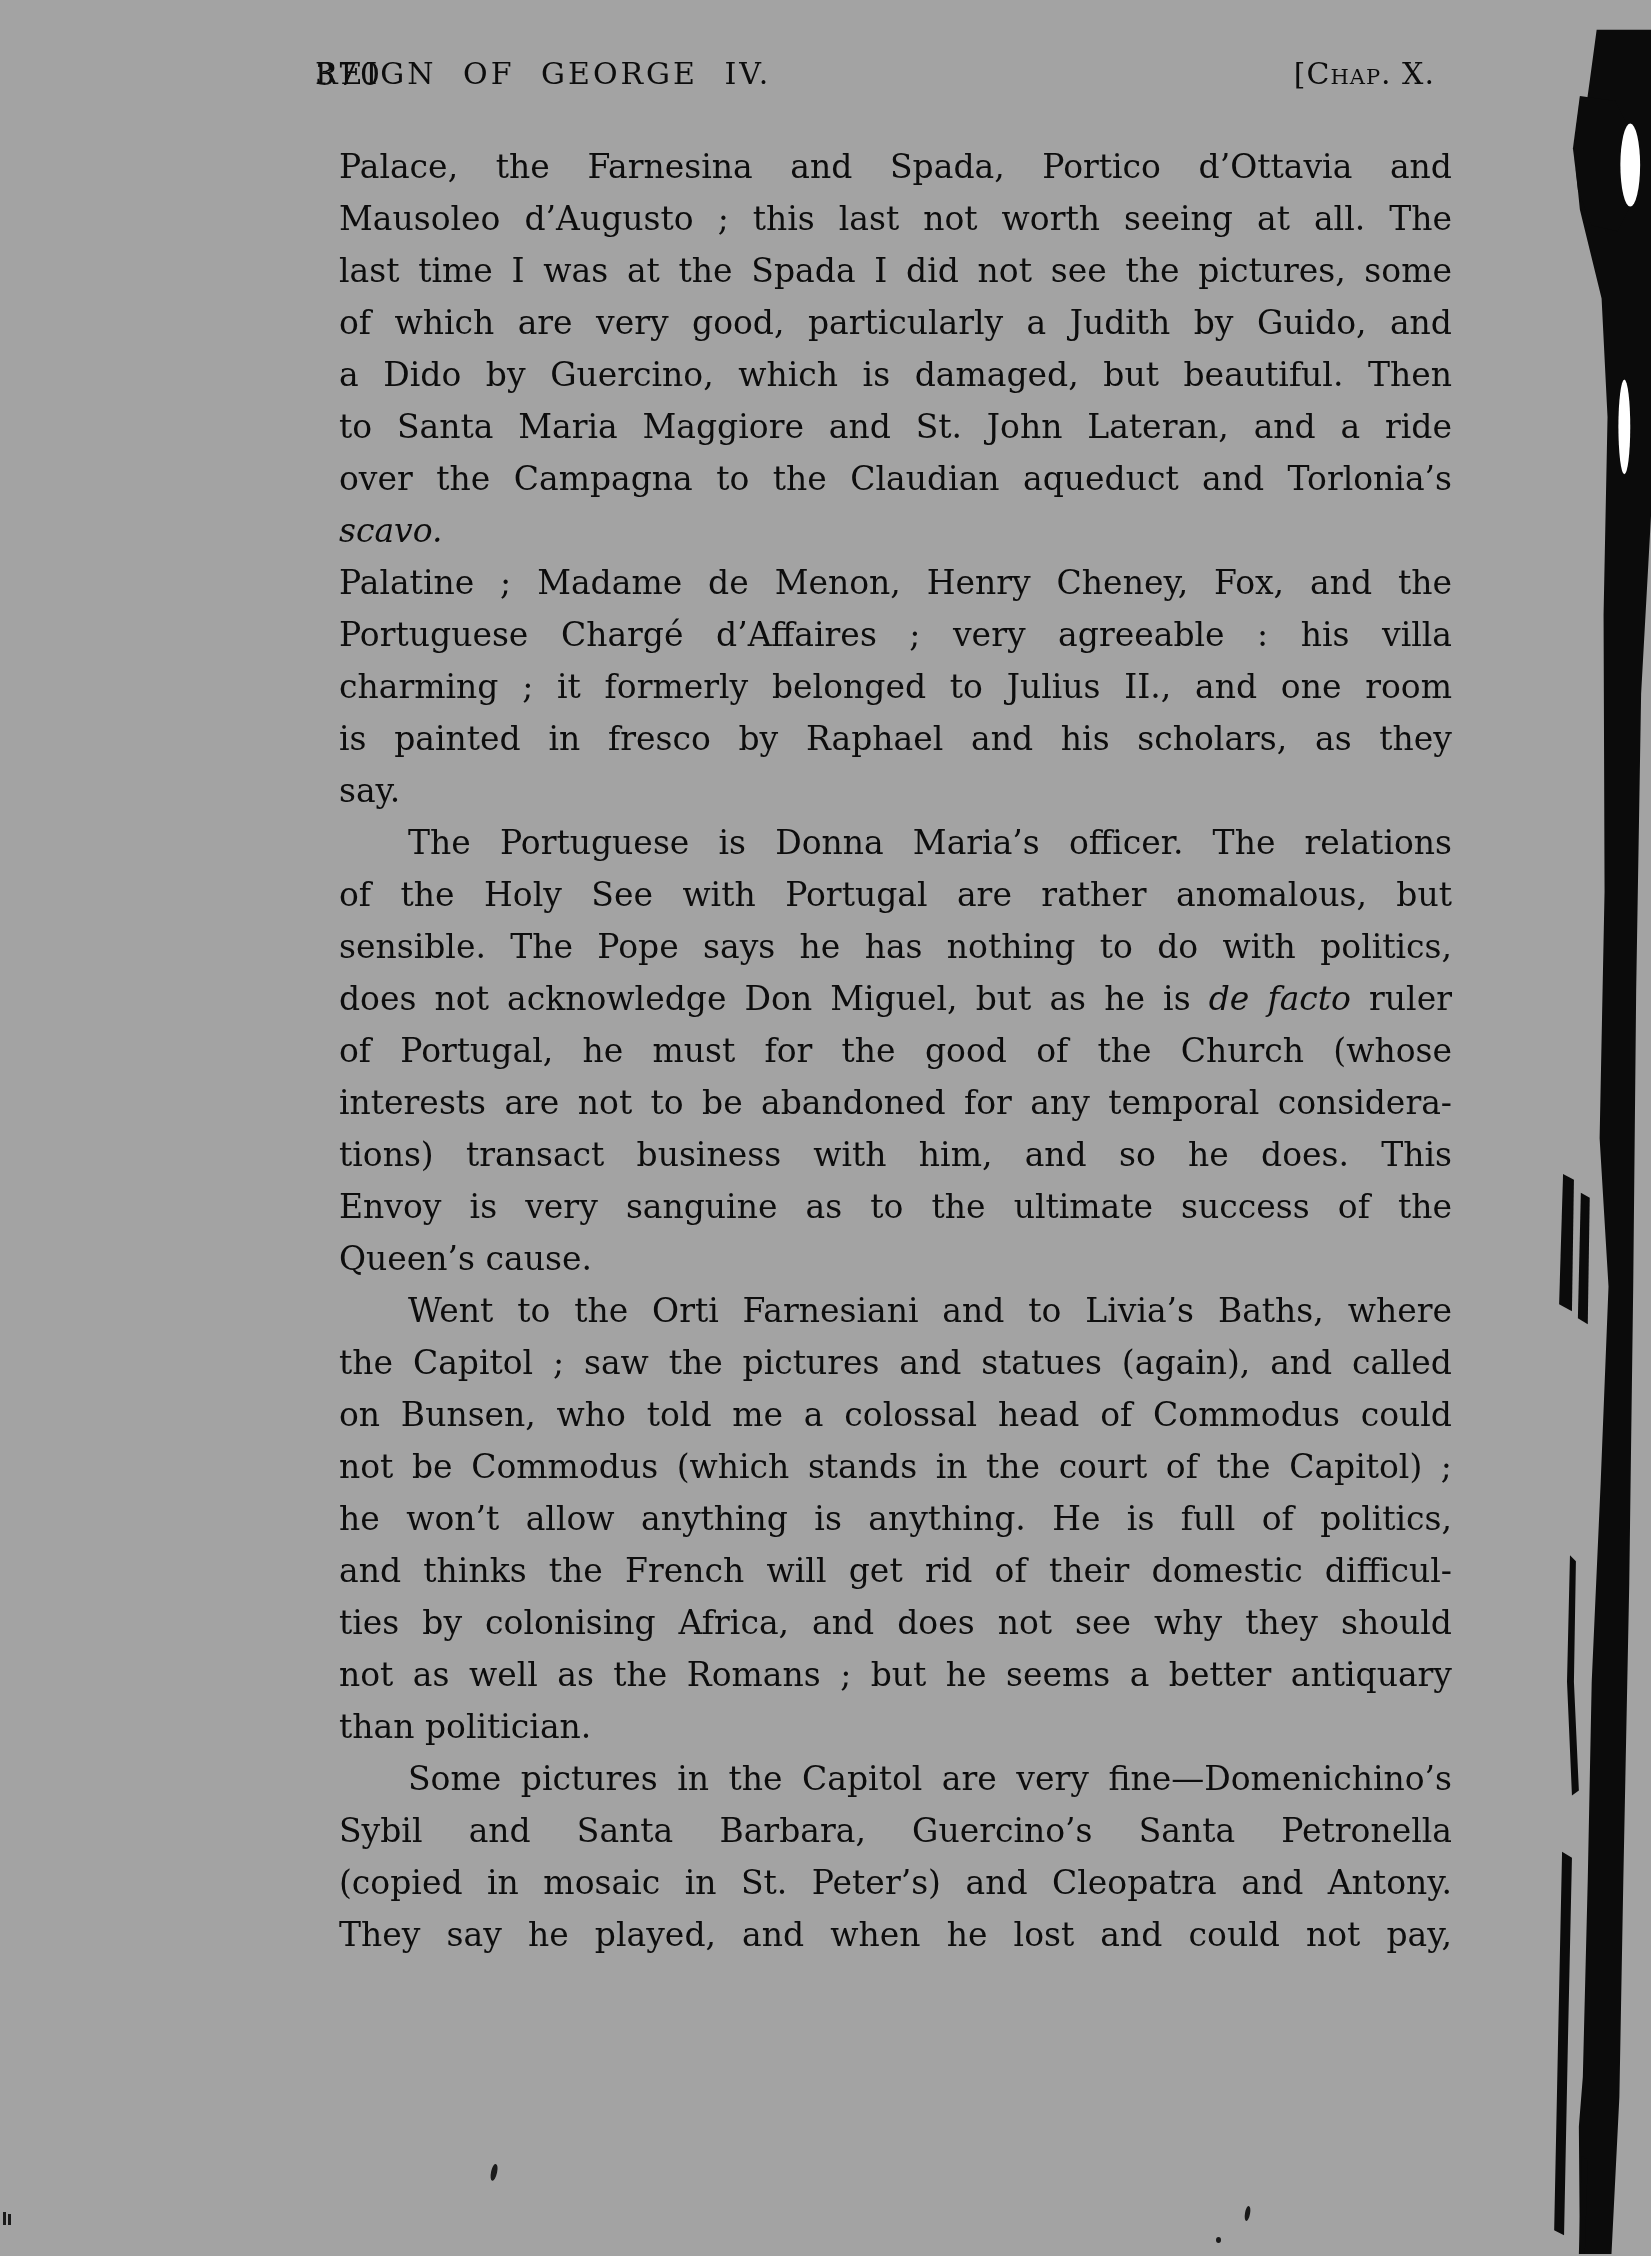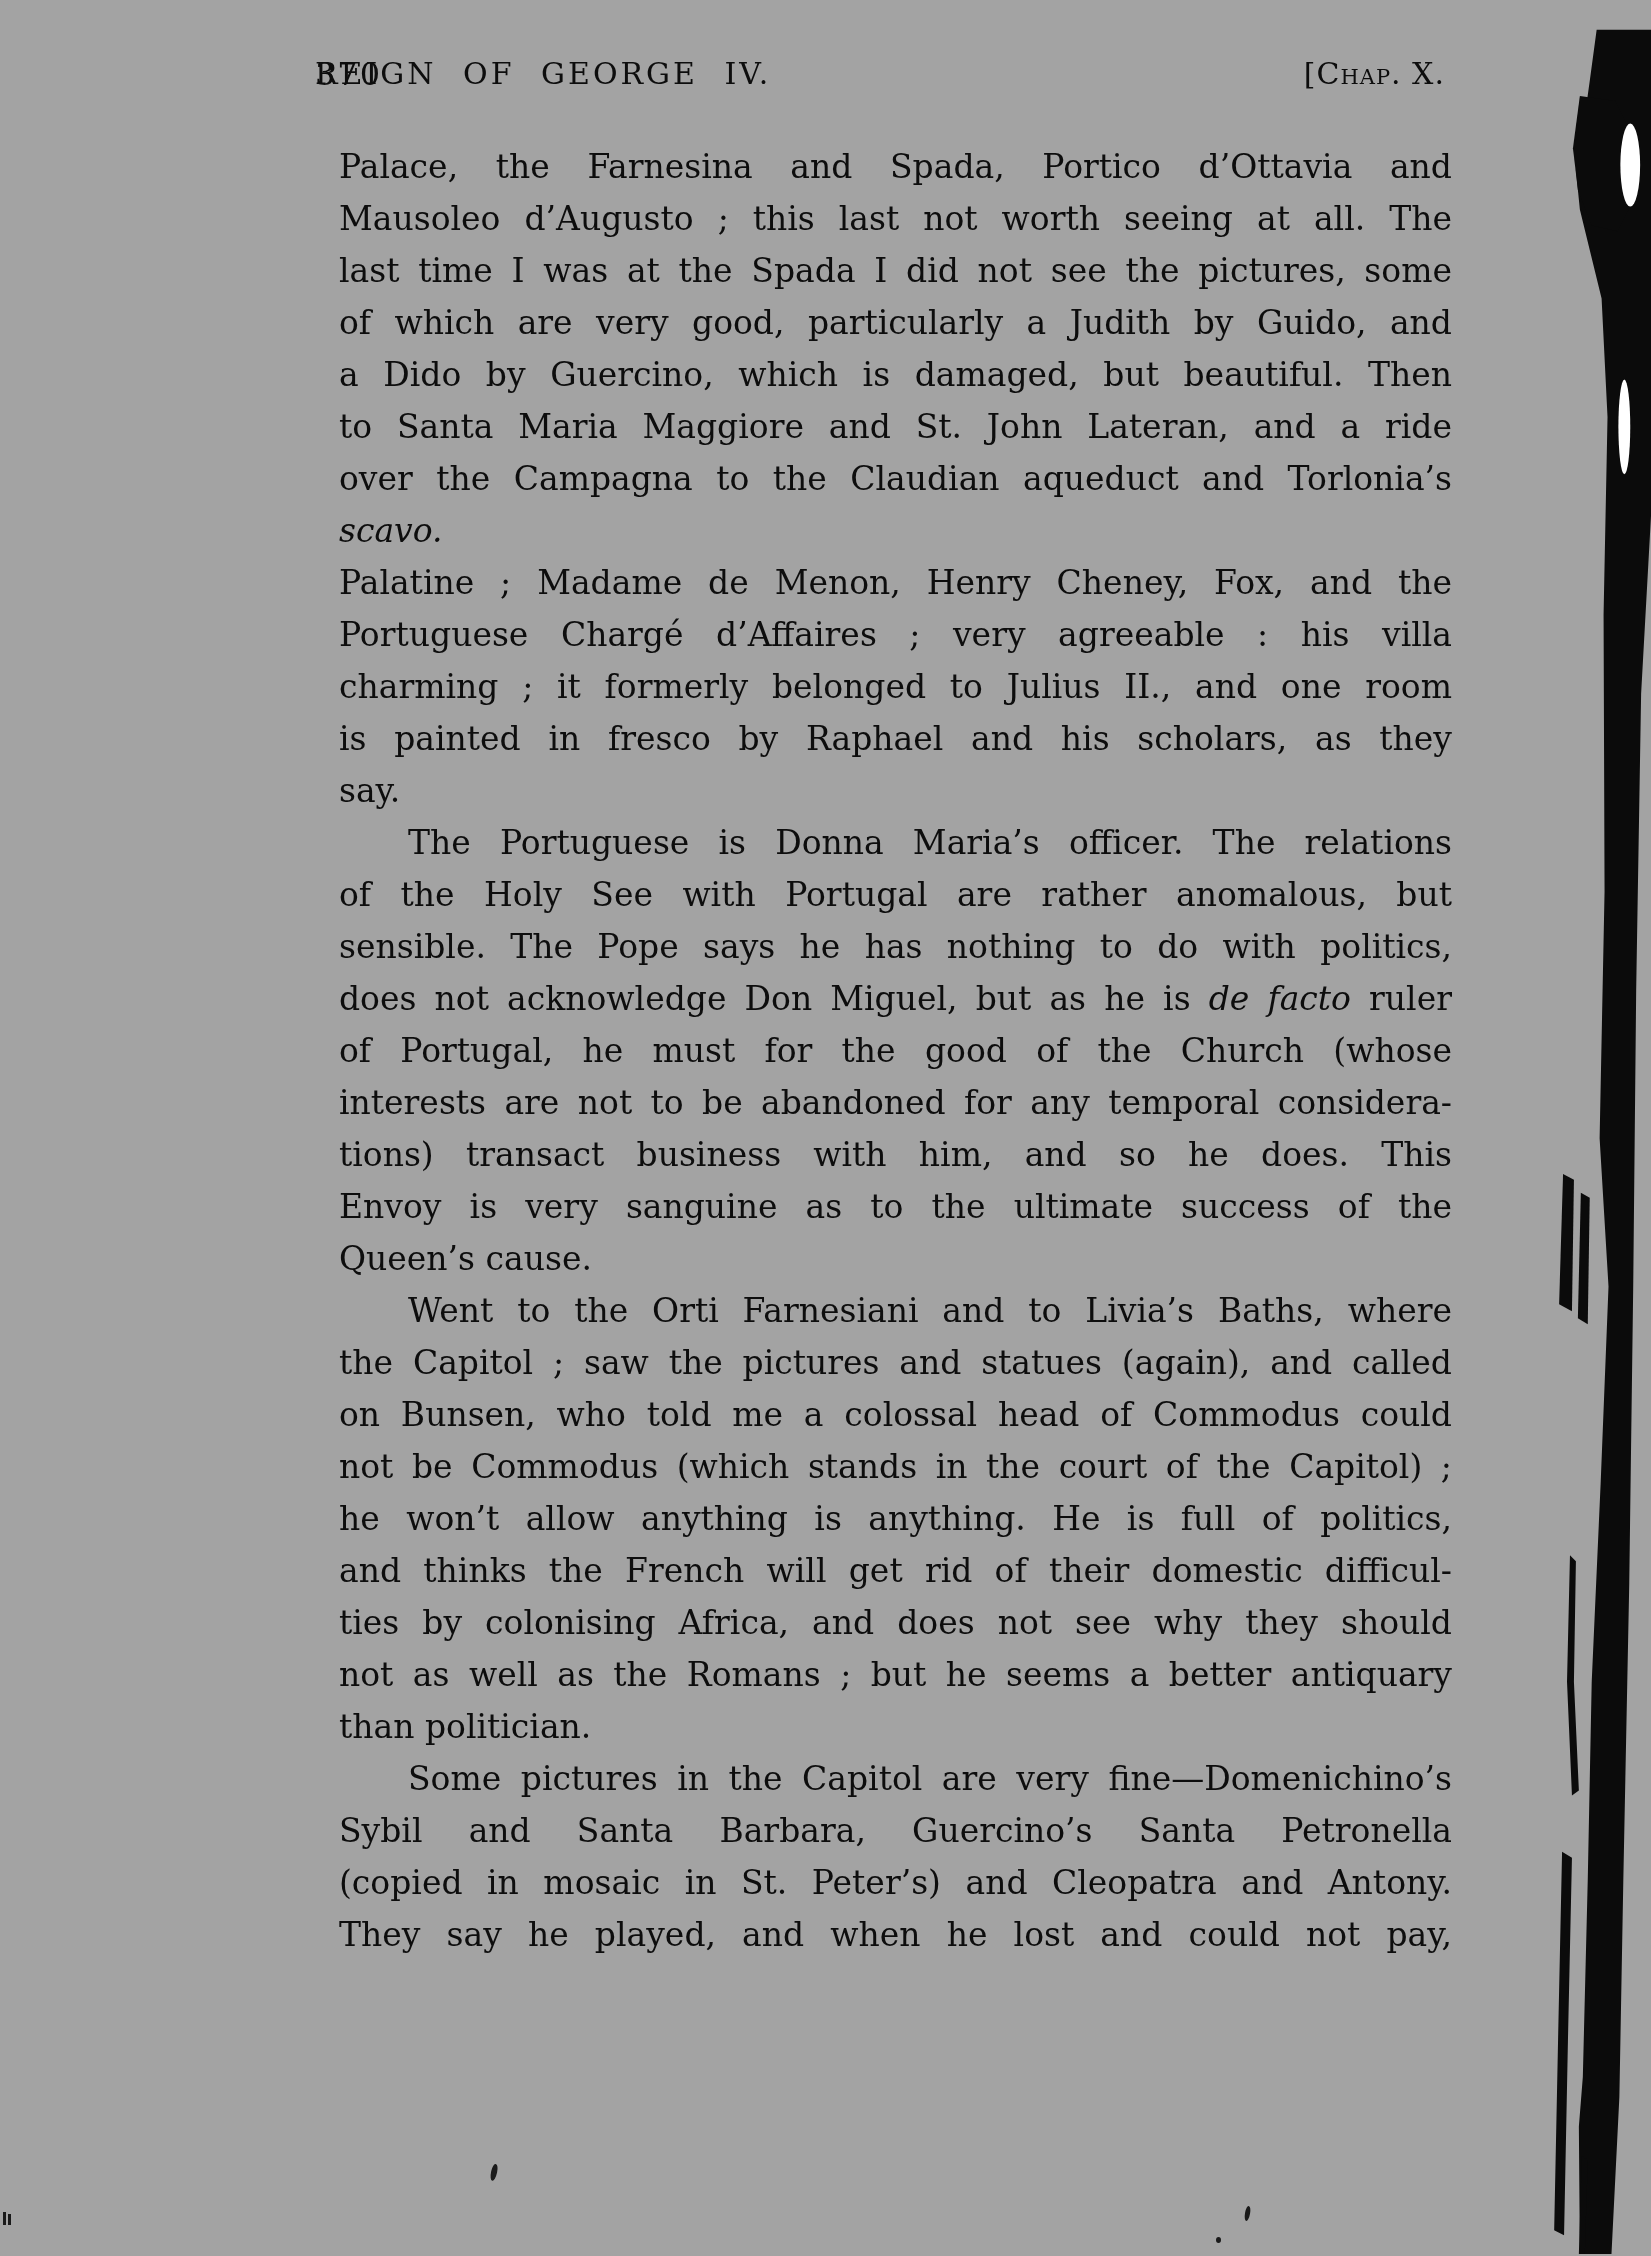--- a/index.html
+++ b/index.html
@@ -15,21 +15,21 @@
   .hdr-num{
     position:absolute;left:315px;top:55px;
     font-size:32px;letter-spacing:2px;
   }
   .hdr-title{
     position:absolute;left:315px;top:56px;width:1137px;
     text-align:left;
     font-size:30px;letter-spacing:3px;word-spacing:14px;
   }
   .hdr-chap{
-    position:absolute;top:56px;right:206px;
+    position:absolute;top:56px;right:216px;
     font-size:30px;letter-spacing:1px;
     font-variant-caps:small-caps;
   }
   
   .body-text{
     position:absolute;left:315px;top:141px;width:1137px;
   }
   .line{
     height:52px;line-height:52px;
     font-size:33px;

